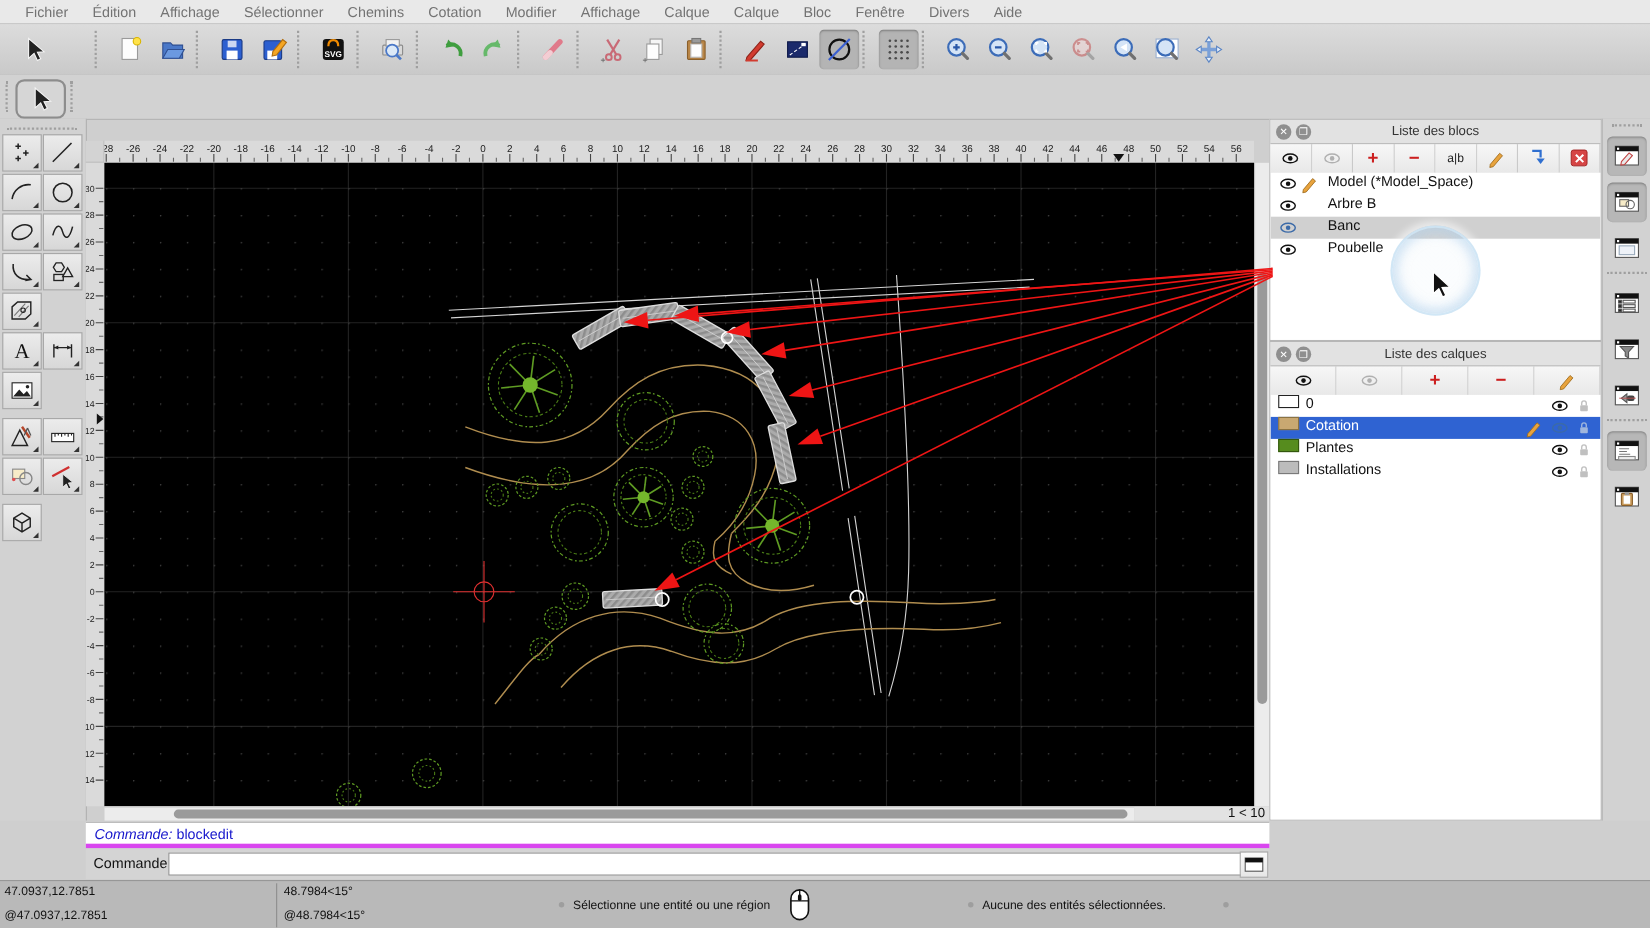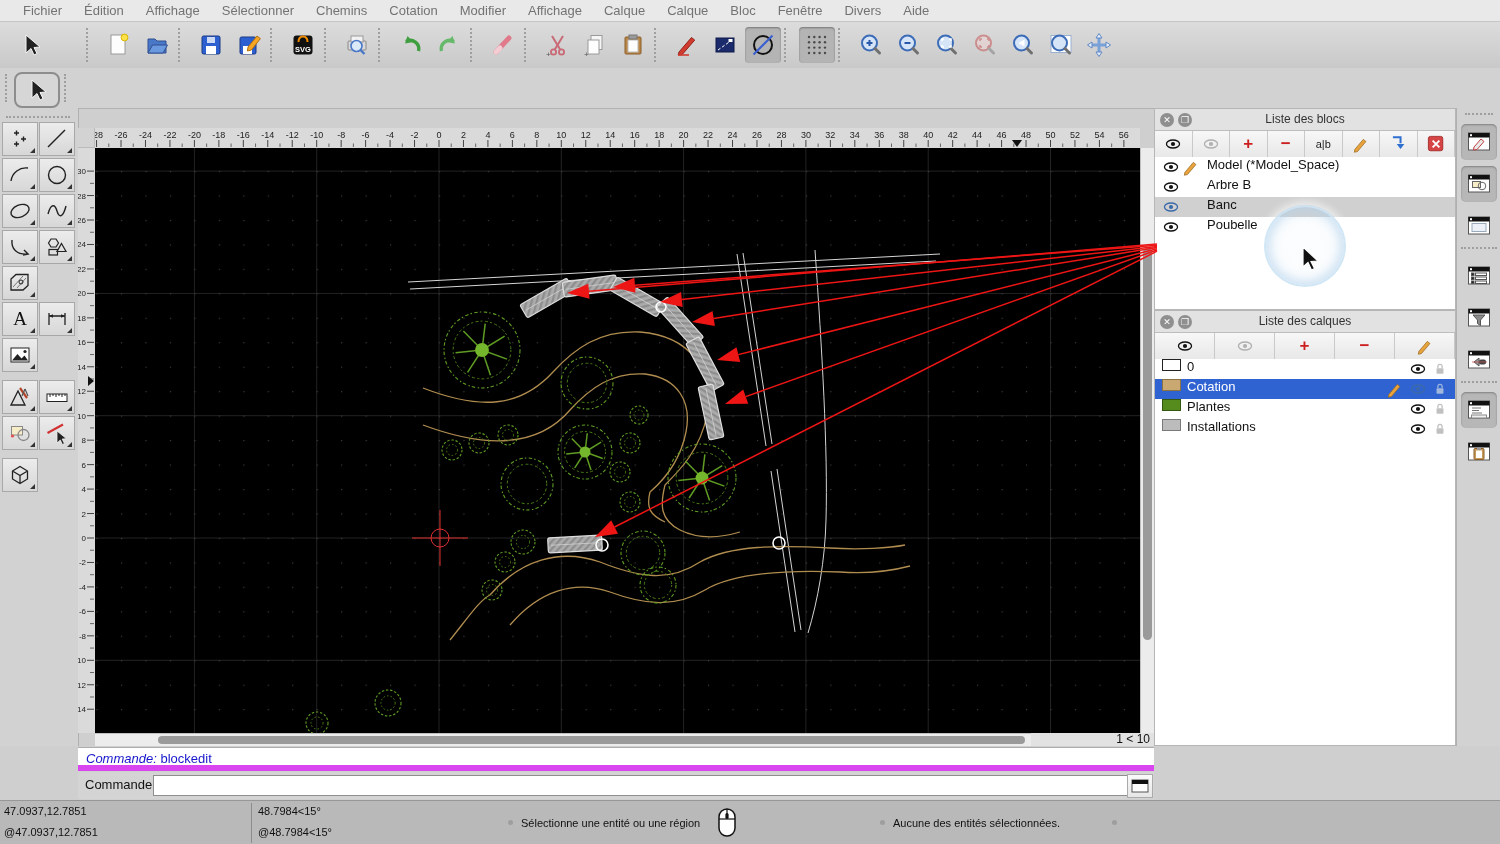--- a/index.html
+++ b/index.html
@@ -45,21 +45,21 @@
   .dock-tb-btn{flex:1;border-right:1px solid #c9c9c9;display:flex;align-items:center;justify-content:center;background:linear-gradient(#f7f7f7,#e8e8e8);font-size:12px;}
   .dock-list{position:absolute;left:0;right:0;bottom:0;background:#fff;overflow:hidden;}
   .lrow{position:relative;height:20px;display:flex;align-items:flex-start;font-size:13px;color:#111;}
   .lrow .lbl{margin-left:6px;}
   
   #rightbar{position:absolute;left:1456px;top:108px;width:44px;height:638px;background:#d2d2d2;border-left:1px solid #b0b0b0;}
   .rb-btn{position:absolute;left:4px;width:36px;height:36px;border-radius:5px;display:flex;align-items:center;justify-content:center;}
   .rb-btn.pressed{background:#b7b7b7;box-shadow:inset 0 1px 2px rgba(0,0,0,.3);}
   .rb-sep{position:absolute;left:4px;width:36px;border-top:2px dotted #9f9f9f;}
   
-  #cmd-history{position:absolute;left:78px;top:747px;width:1076px;height:24px;background:#fff;border-top:1px solid #adadad;border-bottom:6px solid #d946ef;box-sizing:border-box;font-size:13px;line-height:22px;color:#1616cc;}
+  #cmd-history{position:absolute;left:78px;top:747px;width:1076px;height:24px;background:#fff;border-top:1px solid #adadad;border-bottom:4px solid #d946ef;box-sizing:border-box;font-size:13px;line-height:22px;color:#1616cc;}
   #cmd-history .k{font-style:italic;margin-left:8px;}
   #cmd-row{position:absolute;left:78px;top:772px;width:1076px;height:27px;background:#d4d4d4;}
   #cmd-row label{position:absolute;left:7px;top:5px;font-size:13px;color:#111;}
   #cmd-input{position:absolute;left:75px;top:3px;width:970px;height:19px;border:1px solid #8e8e8e;background:#fff;font-size:12px;padding:0 4px;}
   #cmd-detach{position:absolute;left:1049px;top:2px;width:24px;height:22px;background:linear-gradient(#fafafa,#e6e6e6);border:1px solid #aaa;display:flex;align-items:center;justify-content:center;}
   
   #statusbar{position:absolute;left:0;top:800px;width:1500px;height:44px;background:#b9b9b9;border-top:1px solid #979797;font-size:11px;color:#111;}
   .st-dot{position:absolute;width:5px;height:5px;border-radius:50%;background:#9e9e9e;top:19px;}
   #st-div{position:absolute;left:251px;top:2px;bottom:2px;border-left:1px solid #8d8d8d;}
   

